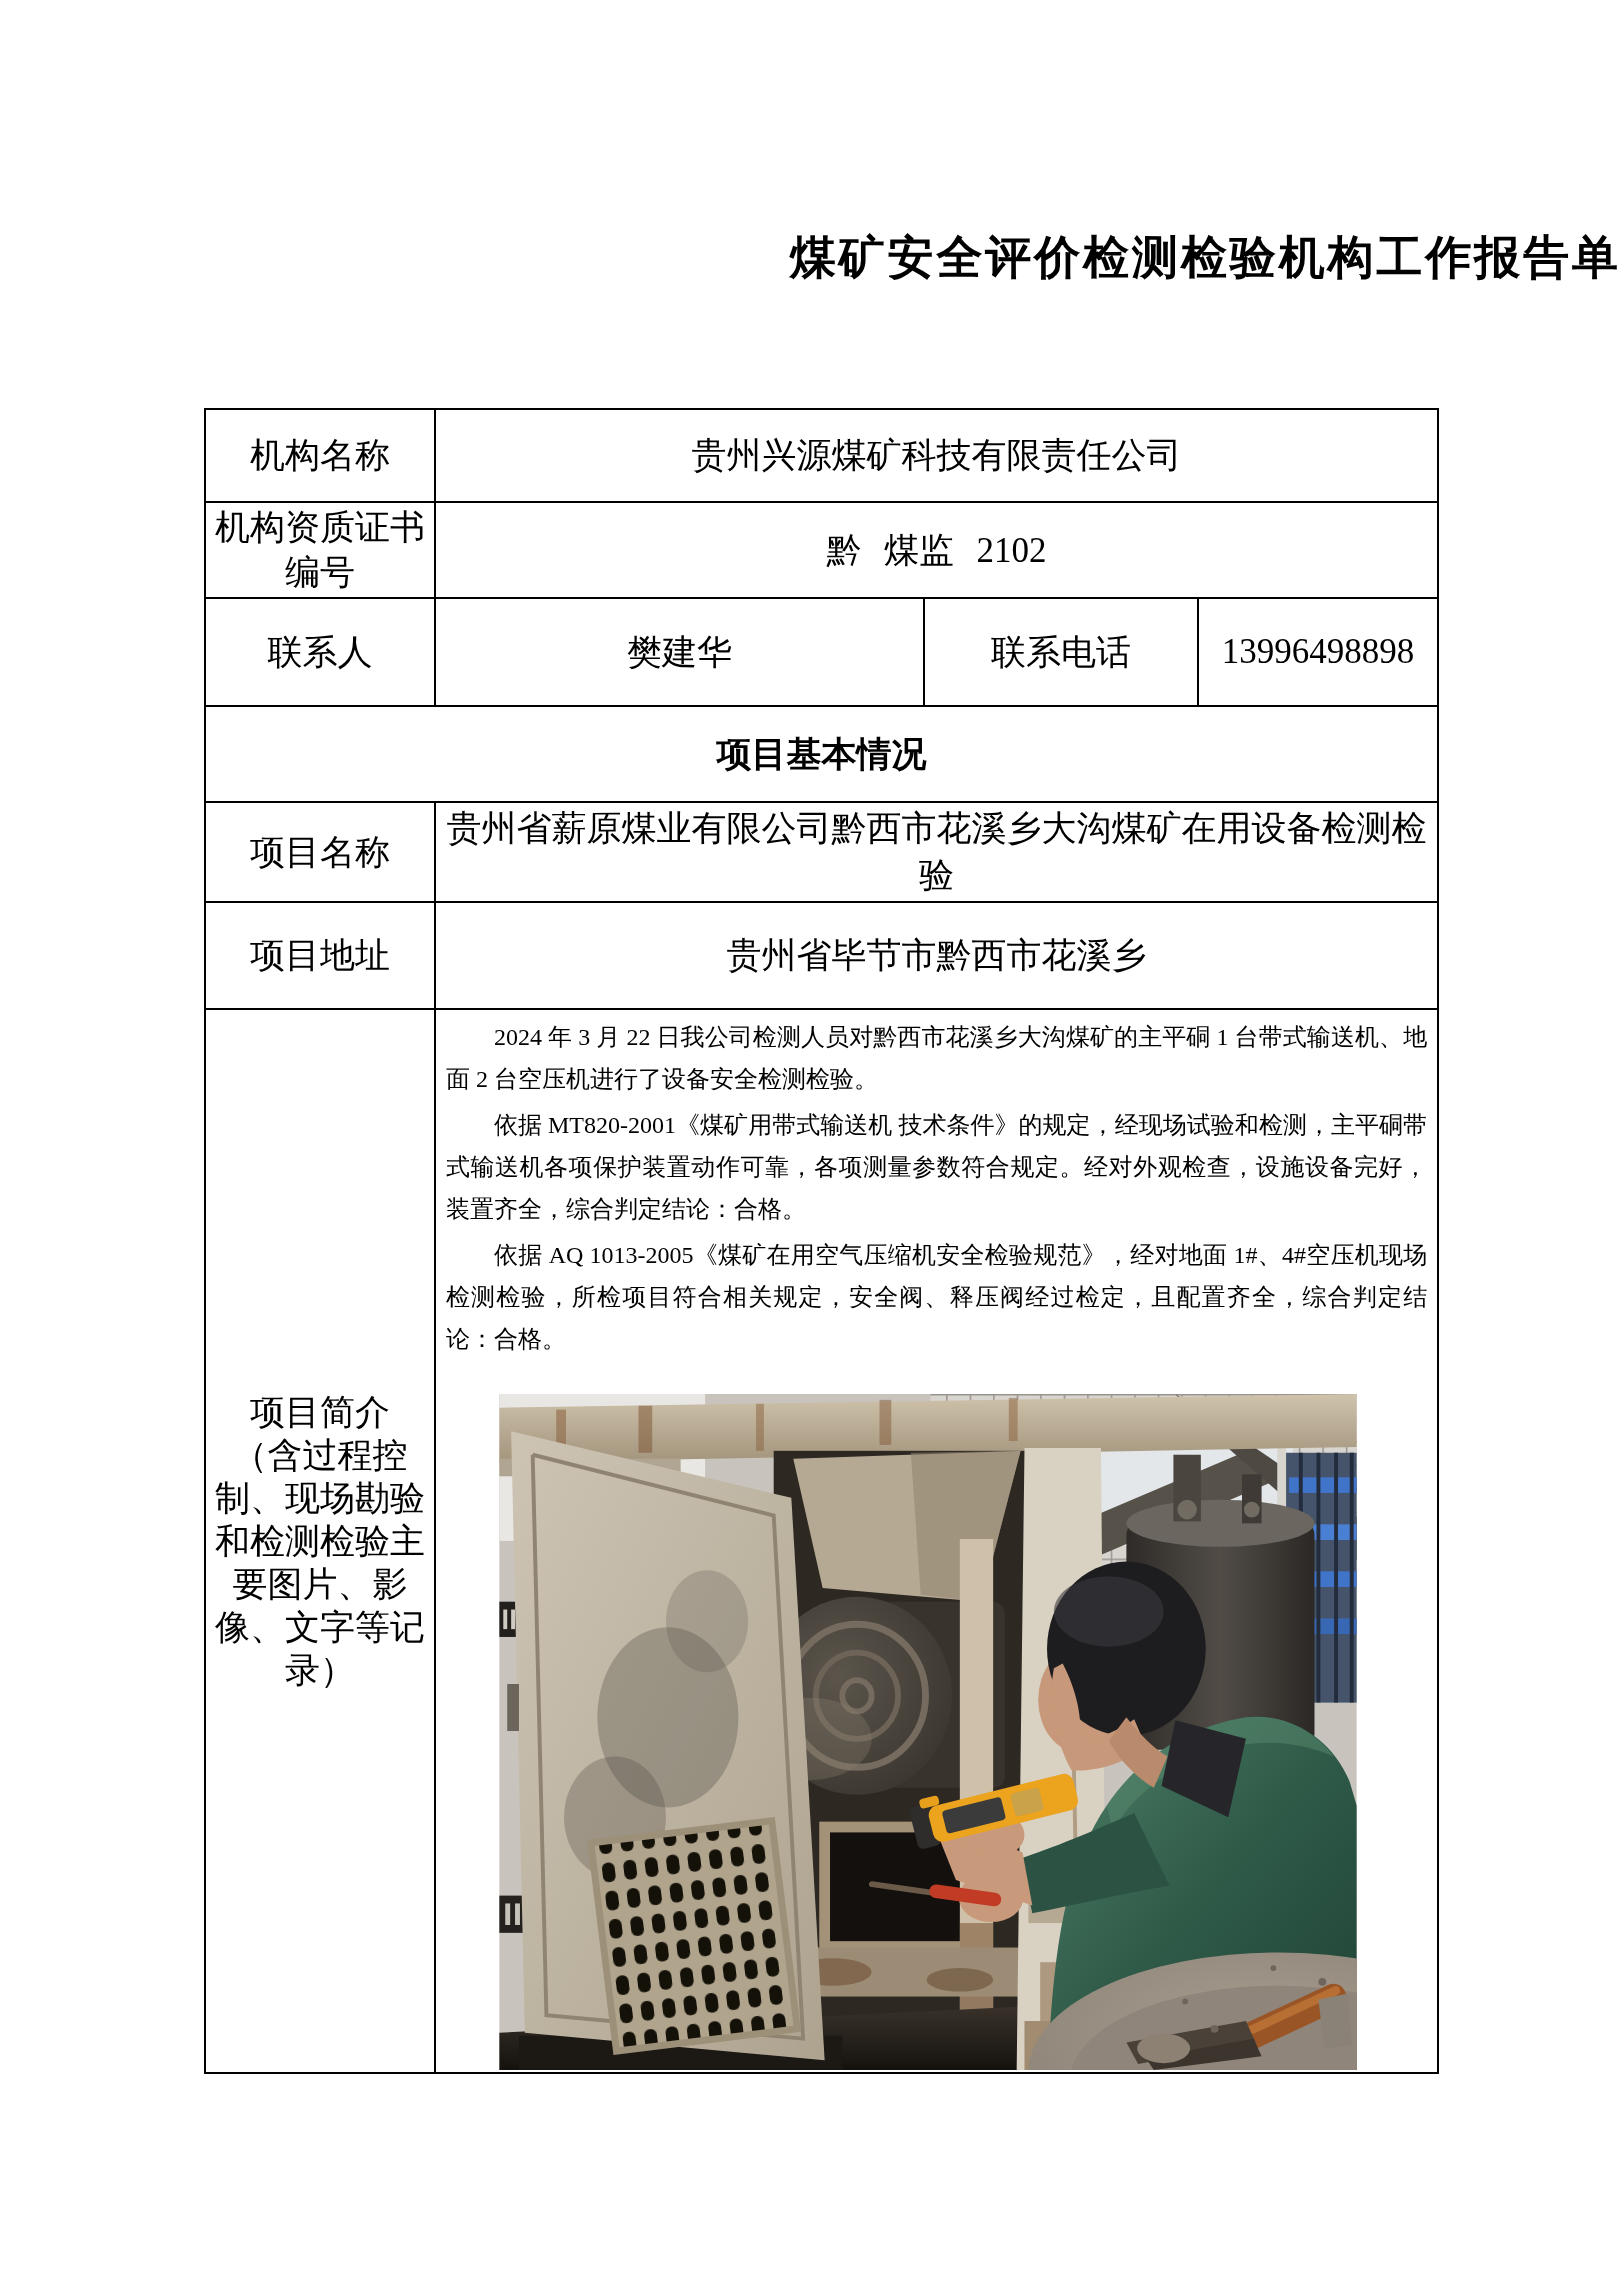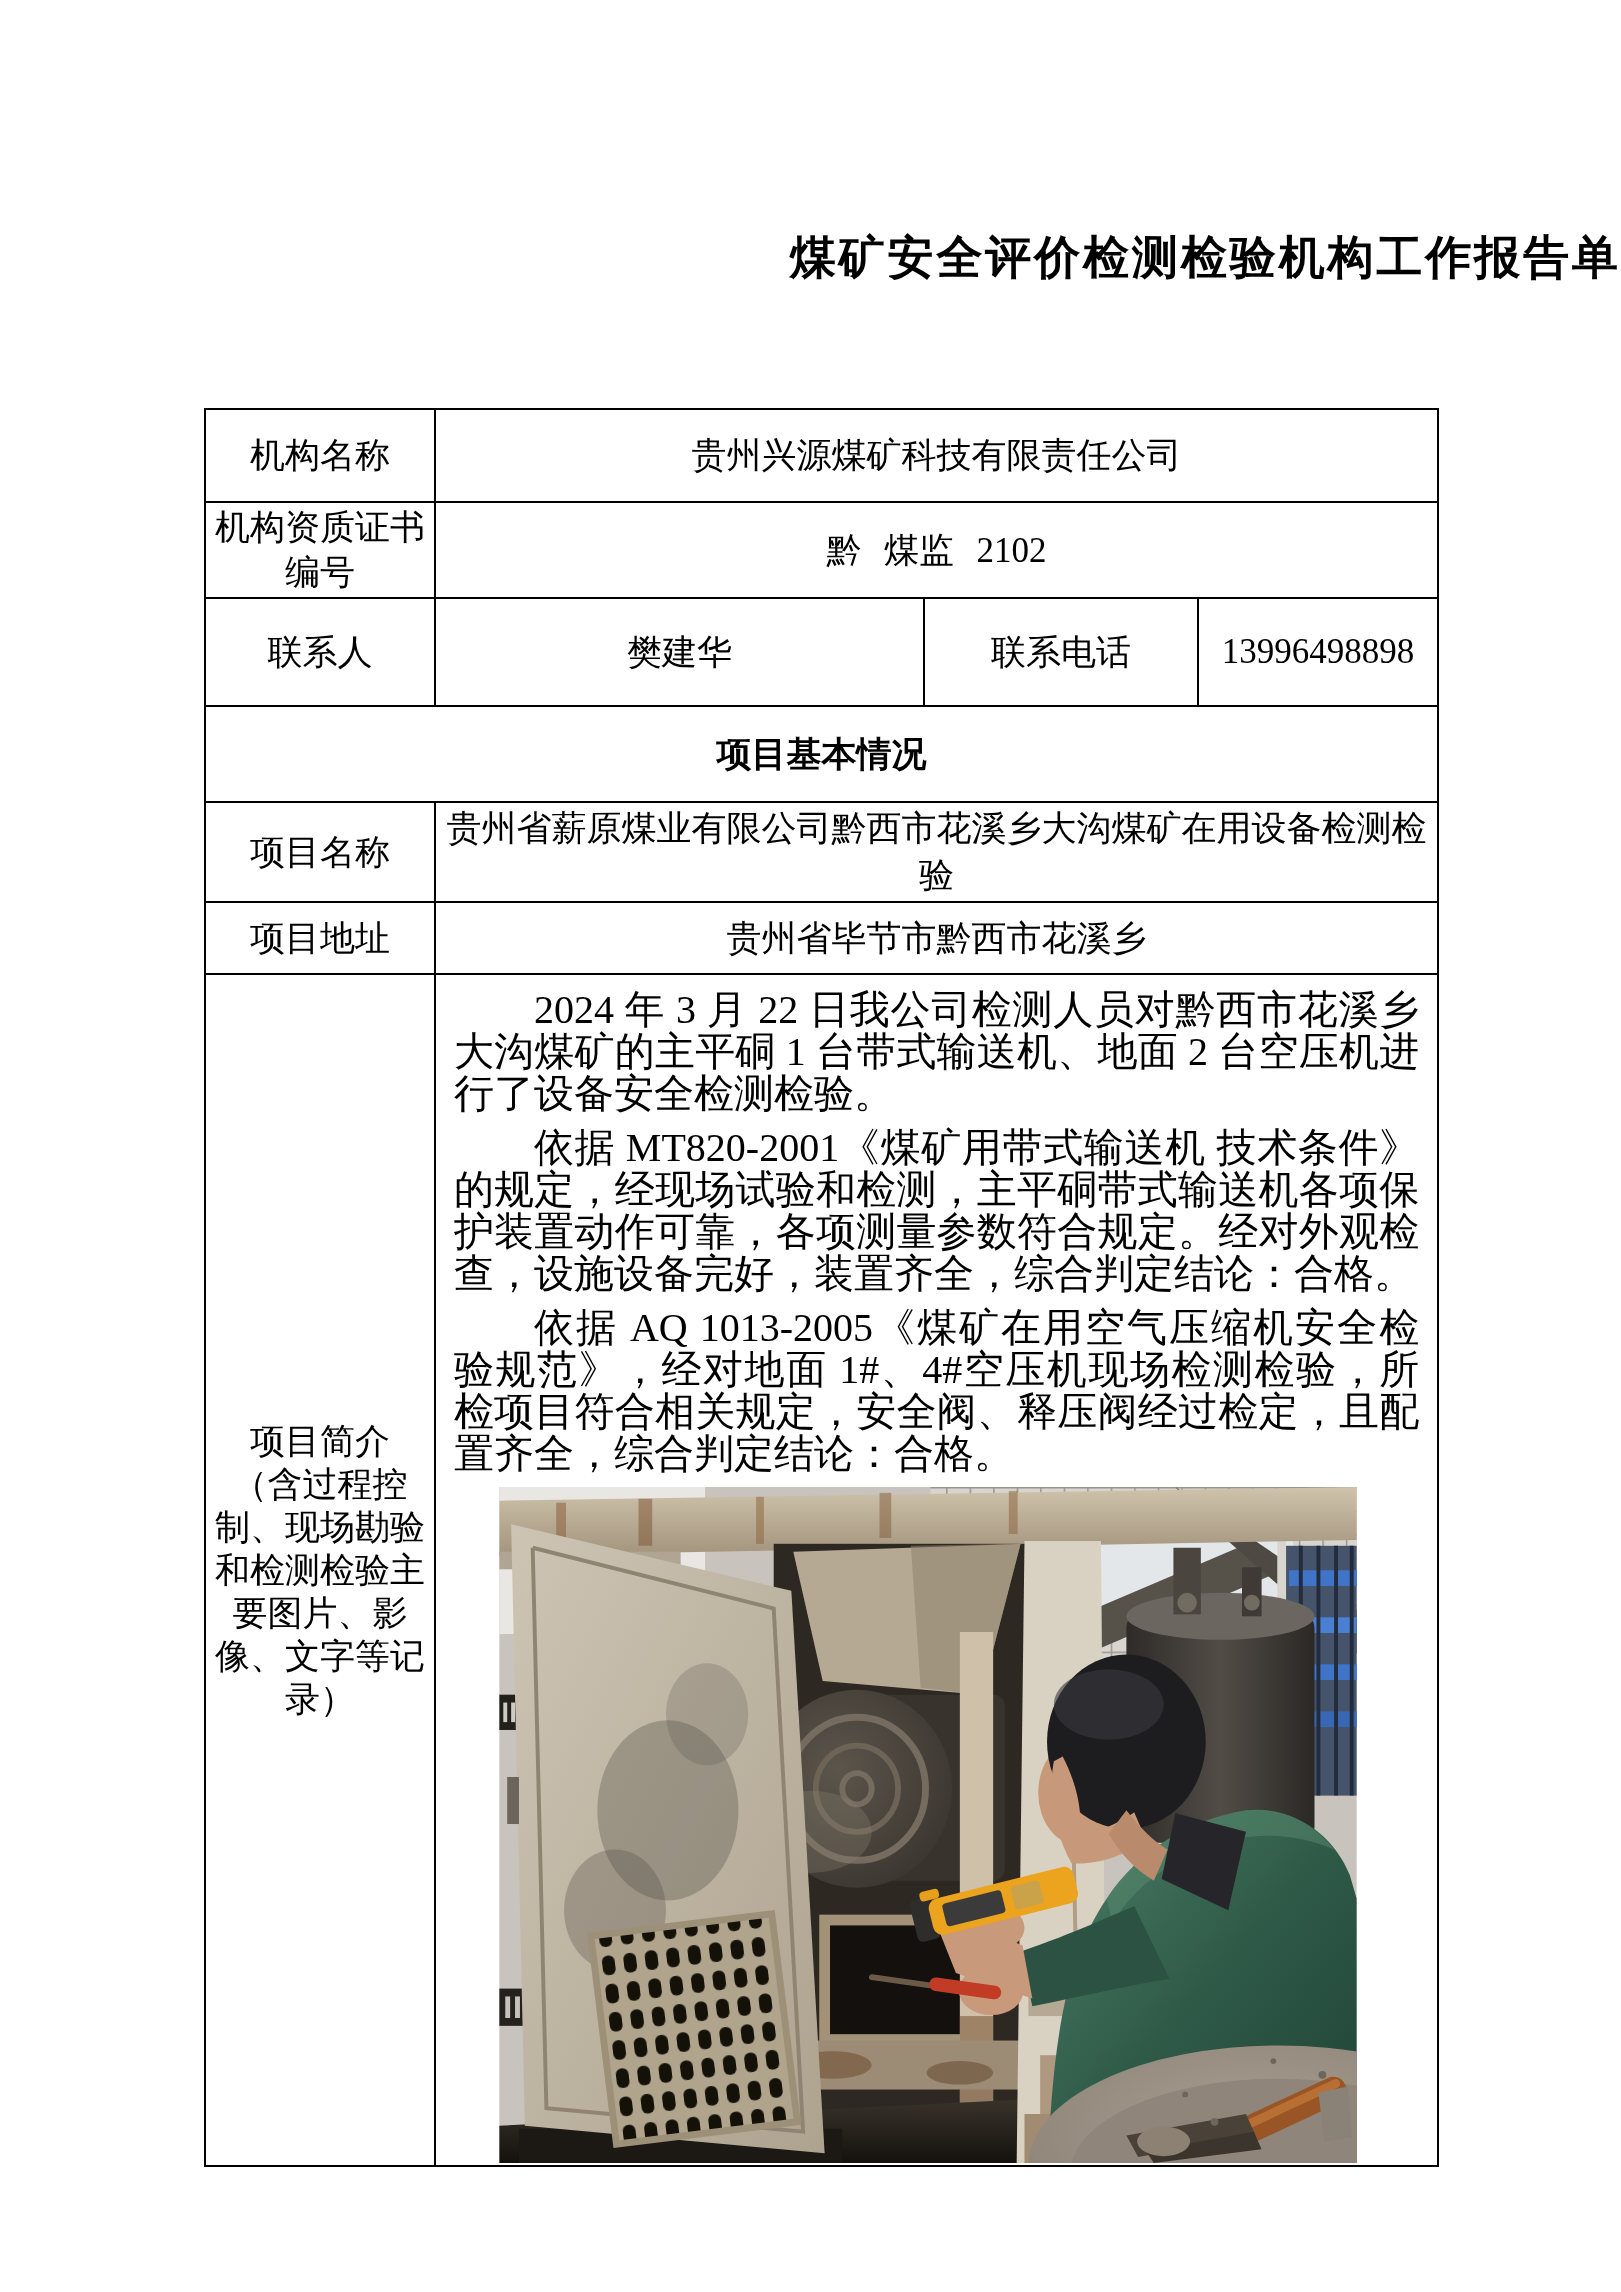--- a/index.html
+++ b/index.html
@@ -22,21 +22,21 @@
   }
   table.report{border:2.9px solid #000;}
   td.label-cell{line-height:45px;}
   td.section-cell{font-weight:bold;}
   td.phone-cell{font-size:32px;}
   td.cert-value{word-spacing:13.7px;margin-top:36px;}
   td.intro-label{line-height:43px;font-size:33px;padding:2px 3.9px;}
   td.intro-cell{vertical-align:top;text-align:left;padding:3.9px 5.9px 0 5.9px;}
   .intro-text{min-height:376px;}
   .intro-text p{
-    margin:12px;font-size:40px;line-height:42px;text-align:justify;
+    margin:4px;font-size:24px;line-height:42px;text-align:justify;
     text-indent:2em;
   }
   .photo-wrap{margin:2px 0 0 57px;width:858px;height:676px;}
   .photo-wrap svg{display:block;}
 </style>
 </head>
 <body>
 
 <div class="doc-title">煤矿安全评价检测检验机构工作报告单</div>
 
@@ -62,21 +62,21 @@
     <td class="label-cell">联系电话</td>
     <td class="phone-cell">13996498898</td>
   </tr>
   <tr style="height:96px">
     <td colspan="4" class="section-cell">项目基本情况</td>
   </tr>
   <tr style="height:93px">
     <td class="label-cell">项目名称</td>
     <td colspan="3">贵州省薪原煤业有限公司黔西市花溪乡大沟煤矿在用设备检测检验</td>
   </tr>
-  <tr style="height:72px">
+  <tr style="height:107px">
     <td class="label-cell">项目地址</td>
     <td colspan="3">贵州省毕节市黔西市花溪乡</td>
   </tr>
   <tr style="height:1062px">
     <td class="intro-label">
       <div>项目简介</div>
       <div>（含过程控制、现场勘验和检测检验主要图片、影像、文字等记录）</div>
     </td>
     <td colspan="3" class="intro-cell">
       <div class="intro-text">

